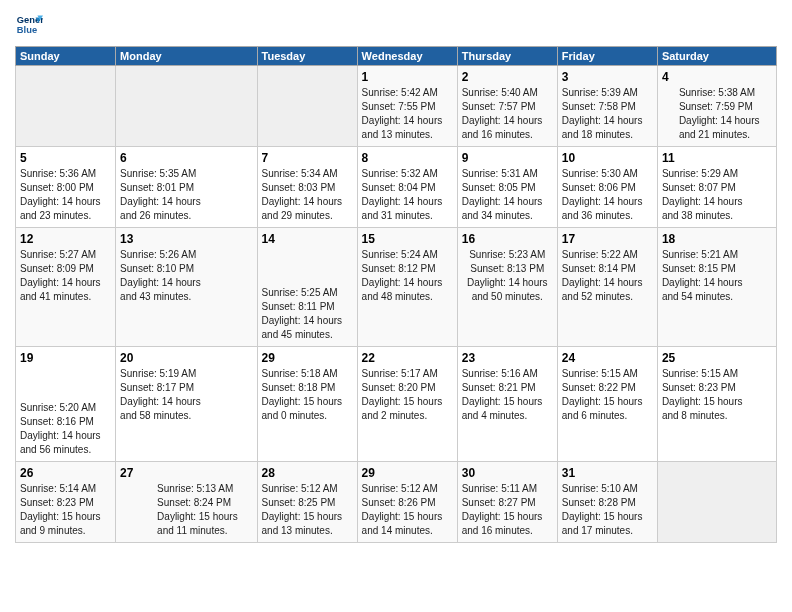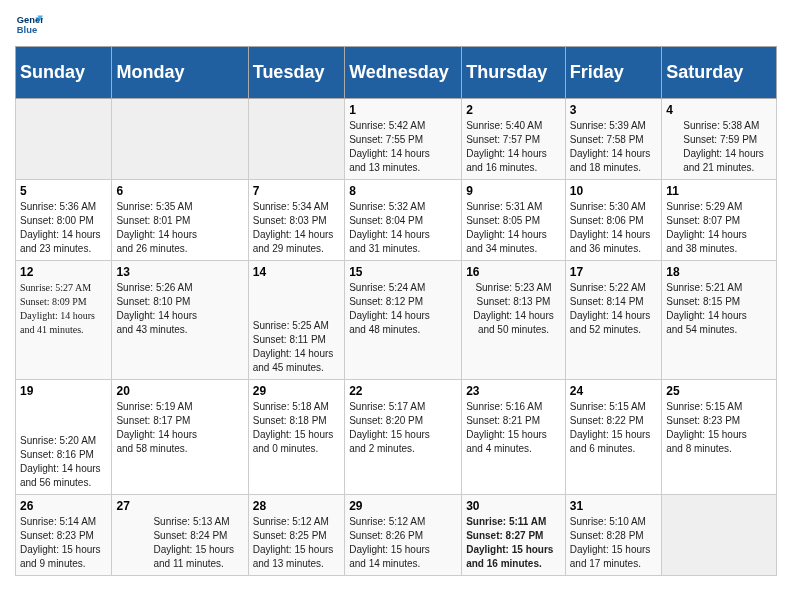--- a/index.html
+++ b/index.html
@@ -46,23 +46,23 @@
     table {
       width: 100%;
       border-collapse: collapse;
       font-size: 10.5px;
     }
     thead tr {
       background-color: #2060a0;
       color: #fff;
     }
     thead th {
-      padding: 15px 4px;
+      padding: 3px 4px;
       text-align: left;
-      font-size: 18px;
+      font-size: 11px;
       font-weight: bold;
       border: 1px solid #aaa;
     }
     tbody tr {
       vertical-align: top;
     }
     tbody td {
       border: 1px solid #ccc;
       padding: 4px 4px;
       min-height: 80px;
@@ -203,21 +203,21 @@
           <span class="day-number">11</span>
           <div class="day-info" style="white-space: pre-line;">Sunrise: 5:29 AM
 Sunset: 8:07 PM
 Daylight: 14 hours
 and 38 minutes.</div>
         </td>
       </tr>
       <tr>
         <td>
           <span class="day-number">12</span>
-          <div class="day-info" style="white-space: pre-line; font-family: Liberation Serif, serif;">Sunrise: 5:27 AM
+          <div class="day-info" style="white-space: pre-line;">Sunrise: 5:27 AM
 Sunset: 8:09 PM
 Daylight: 14 hours
 and 41 minutes.</div>
         </td>
         <td>
           <span class="day-number">13</span>
           <div class="day-info" style="white-space: pre-line;">Sunrise: 5:26 AM
 Sunset: 8:10 PM
 Daylight: 14 hours
 and 43 minutes.</div>
@@ -333,21 +333,21 @@
         </td>
         <td>
           <span class="day-number">29</span>
           <div class="day-info" style="white-space: pre-line;">Sunrise: 5:12 AM
 Sunset: 8:26 PM
 Daylight: 15 hours
 and 14 minutes.</div>
         </td>
         <td>
           <span class="day-number">30</span>
-          <div class="day-info" style="white-space: pre-line; font-weight: bold;">Sunrise: 5:11 AM
+          <div class="day-info" style="white-space: pre-line;">Sunrise: 5:11 AM
 Sunset: 8:27 PM
 Daylight: 15 hours
 and 16 minutes.</div>
         </td>
         <td>
           <span class="day-number">31</span>
           <div class="day-info" style="white-space: pre-line;">Sunrise: 5:10 AM
 Sunset: 8:28 PM
 Daylight: 15 hours
 and 17 minutes.</div>

